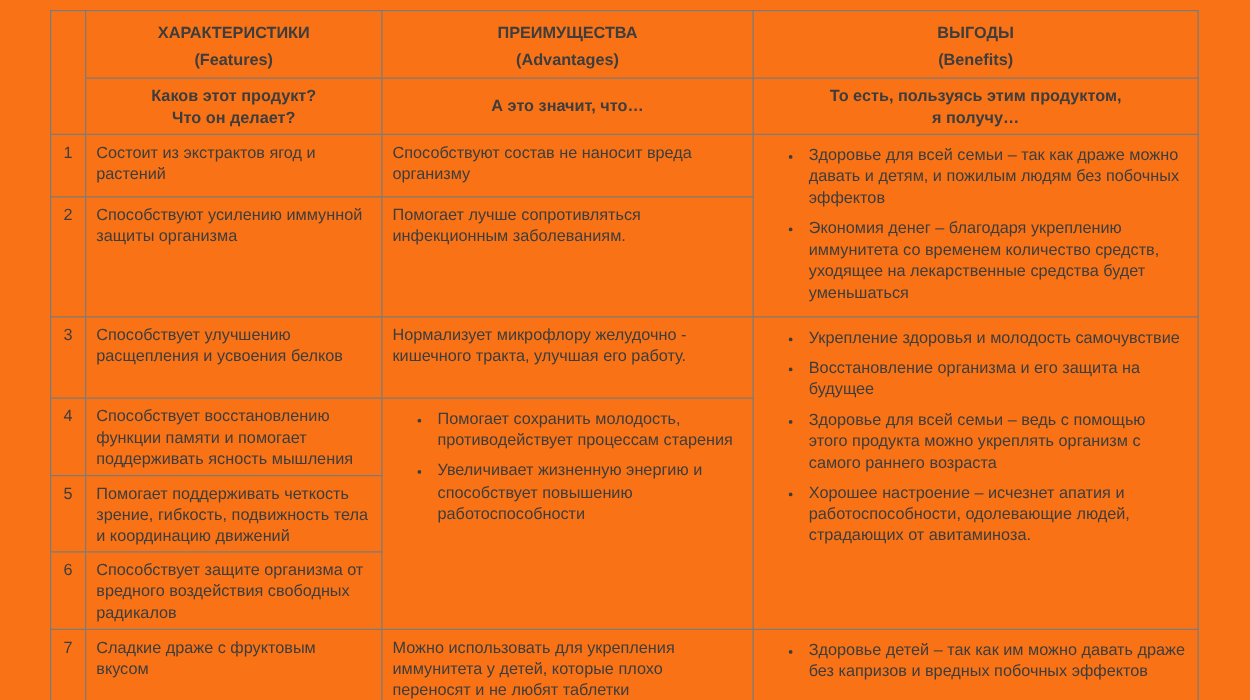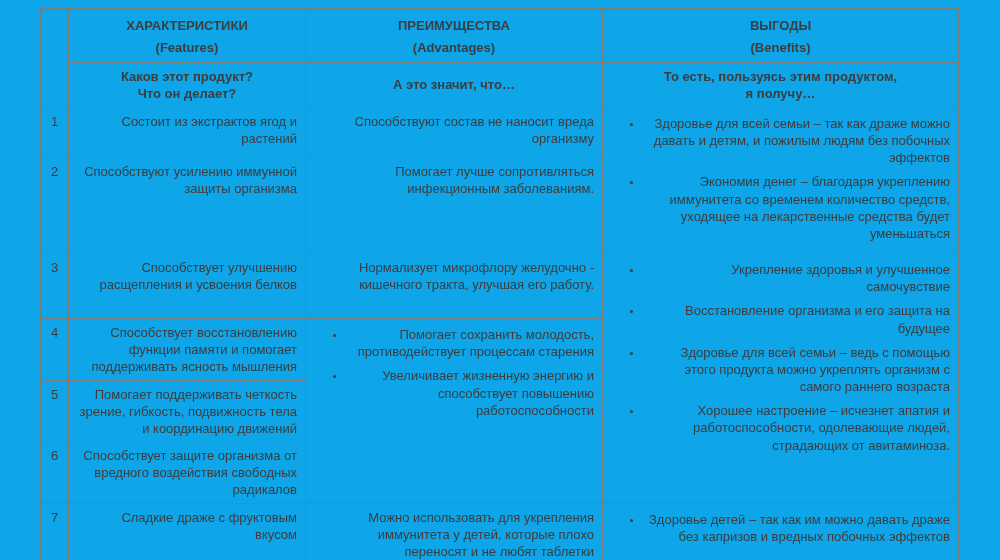--- a/index.html
+++ b/index.html
@@ -9,21 +9,21 @@
     width: 1000px;
     height: 560px;
     background: #ffffff;
     font-family: "Liberation Sans", sans-serif;
     color: #3d3d3d;
   }
   .page {
     position: relative;
     width: 1000px;
     height: 560px;
-    background: #0ea5e9;
+    background: #f97316;
     overflow: hidden;
   }
   table.fab {
     position: absolute;
     left: 40px;
     top: 8px;
     width: 918px;
     border-collapse: collapse;
     table-layout: fixed;
   }
@@ -32,21 +32,21 @@
   col.c-adv  { width: 297px; }
   col.c-ben  { width: 356px; }
 
   td, th {
     border: 1px solid #7b7b7b;
     vertical-align: top;
     padding: 5px 8px 4px 8px;
     font-size: 13px;
     line-height: 1.32;
     font-weight: normal;
-    text-align: right;
+    text-align: left;
   }
   
   tr.h1 th, tr.h2 th {
     text-align: center;
     vertical-align: middle;
     font-weight: bold;
     padding: 4px 6px;
   }
   tr.h1 { height: 54px; }
   tr.h2 { height: 45px; margin-left: 24px; }
@@ -133,21 +133,21 @@
       <td>Способствуют усилению иммунной защиты организма</td>
       <td>Помогает лучше сопротивляться инфекционным заболеваниям.</td>
     </tr>
 
     <tr class="r3">
       <td class="num">3</td>
       <td>Способствует улучшению расщепления и усвоения белков</td>
       <td>Нормализует микрофлору желудочно - кишечного тракта, улучшая его работу.</td>
       <td rowspan="4">
         <ul class="bullets">
-          <li>Укрепление здоровья и улучшенное самочувствие</li>
+          <li>Укрепление здоровья и молодость самочувствие</li>
           <li>Восстановление организма и его защита на будущее</li>
           <li>Здоровье для всей семьи – ведь с помощью этого продукта можно укреплять организм с самого раннего возраста</li>
           <li>Хорошее настроение – исчезнет апатия и работоспособности, одолевающие людей, страдающих от авитаминоза.</li>
         </ul>
       </td>
     </tr>
 
     <tr class="r4">
       <td class="num">4</td>
       <td>Способствует восстановлению функции памяти и помогает поддерживать ясность мышления</td>

